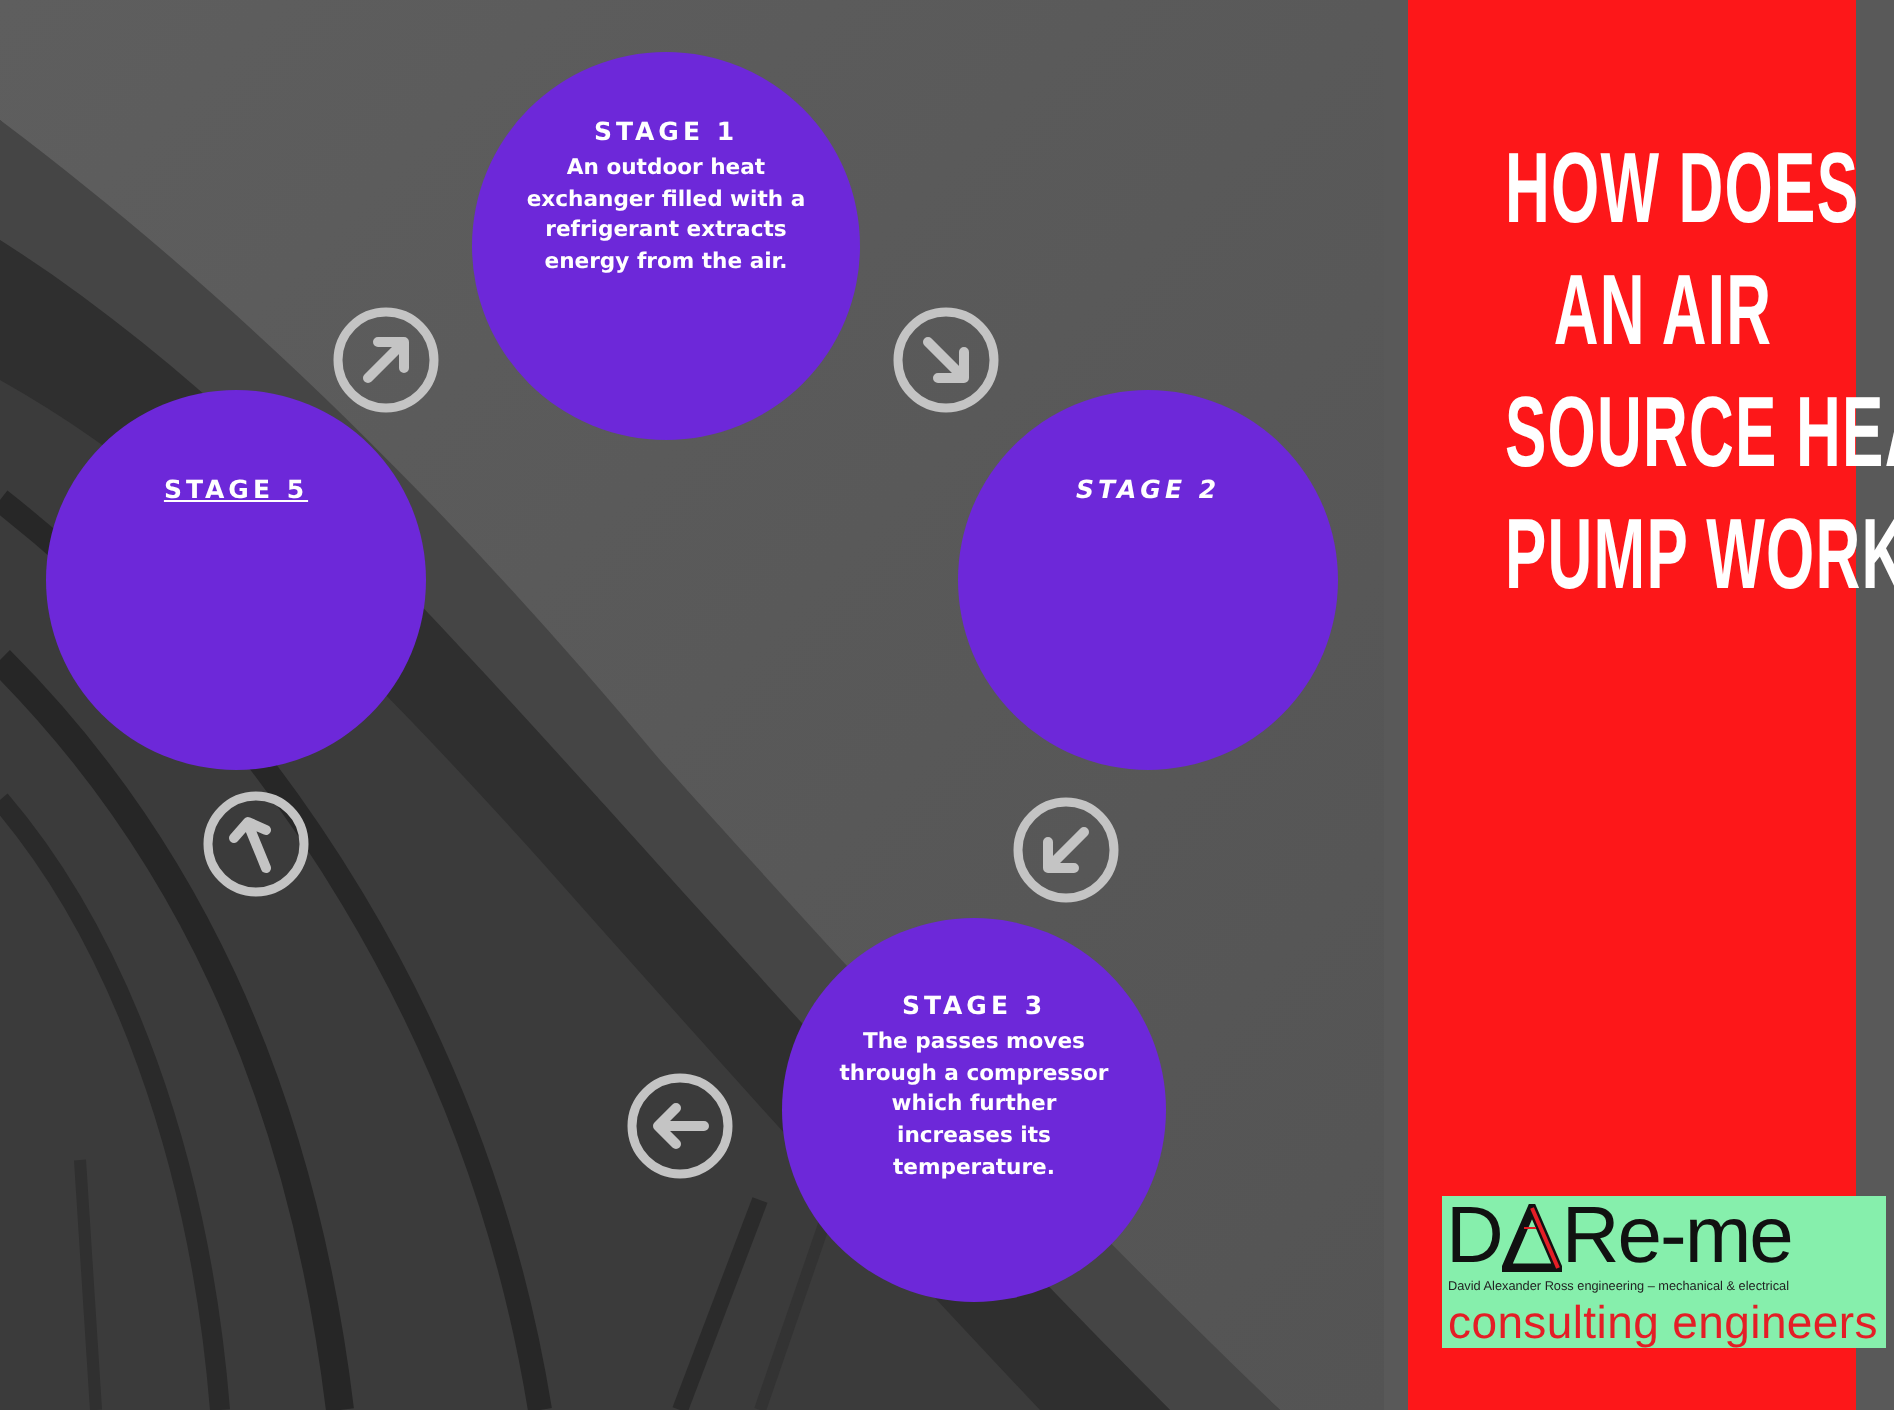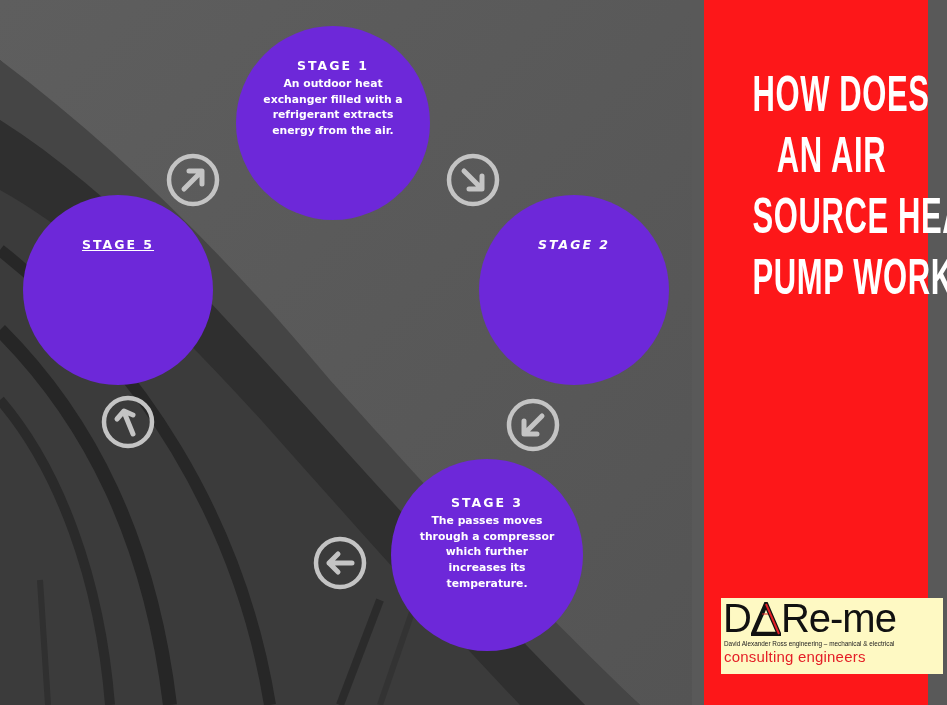--- a/index.html
+++ b/index.html
@@ -21,35 +21,35 @@
     position: absolute; left: 0; top: 64px; width: 255px;
     text-align: center; color: #ffffff;
     font-family: "Liberation Sans", "DejaVu Sans", sans-serif;
     font-weight: bold; font-size: 50px; line-height: 61px;
     transform: scaleX(0.62); transform-origin: center top;
     letter-spacing: 1px; white-space: nowrap;
   }
   .title span { display: block; }
   .logo {
     position: absolute; left: 17px; top: 598px; width: 222px; height: 76px;
-    background: #fef9c3;
+    background: #86efac;
   }
   .logo-main {
     position: absolute; left: 2px; top: -2px; height: 44px;
     font-family: "Liberation Sans", sans-serif; font-size: 40px;
     color: #111; letter-spacing: -1px; white-space: nowrap;
   }
   .logo-main .d, .logo-main .reme { display: inline-block; vertical-align: top; }
   .logo-tri { display: inline-block; width: 30px; height: 34px; vertical-align: top; margin-top: 6px; }
   .logo-tag {
     position: absolute; left: 3px; top: 42px; font-size: 6.4px; color: #222;
     font-family: "Liberation Sans", sans-serif; white-space: nowrap;
   }
   .logo-sub {
-    position: absolute; left: 3px; top: 50px; font-size: 15px; color: #e41e26;
+    position: absolute; left: 3px; top: 50px; font-size: 23px; color: #e41e26;
     font-family: "Liberation Sans", sans-serif; white-space: nowrap; letter-spacing: 0.2px;
   }
   .stage {
     position: absolute; border-radius: 50%; background: #6d28d9;
     color: #fff; text-align: center; box-sizing: border-box;
     display: flex; flex-direction: column; align-items: center;
   }
   .stage .label {
     font-weight: bold; font-size: 12.5px; letter-spacing: 2px; margin-bottom: 3px;
   }

